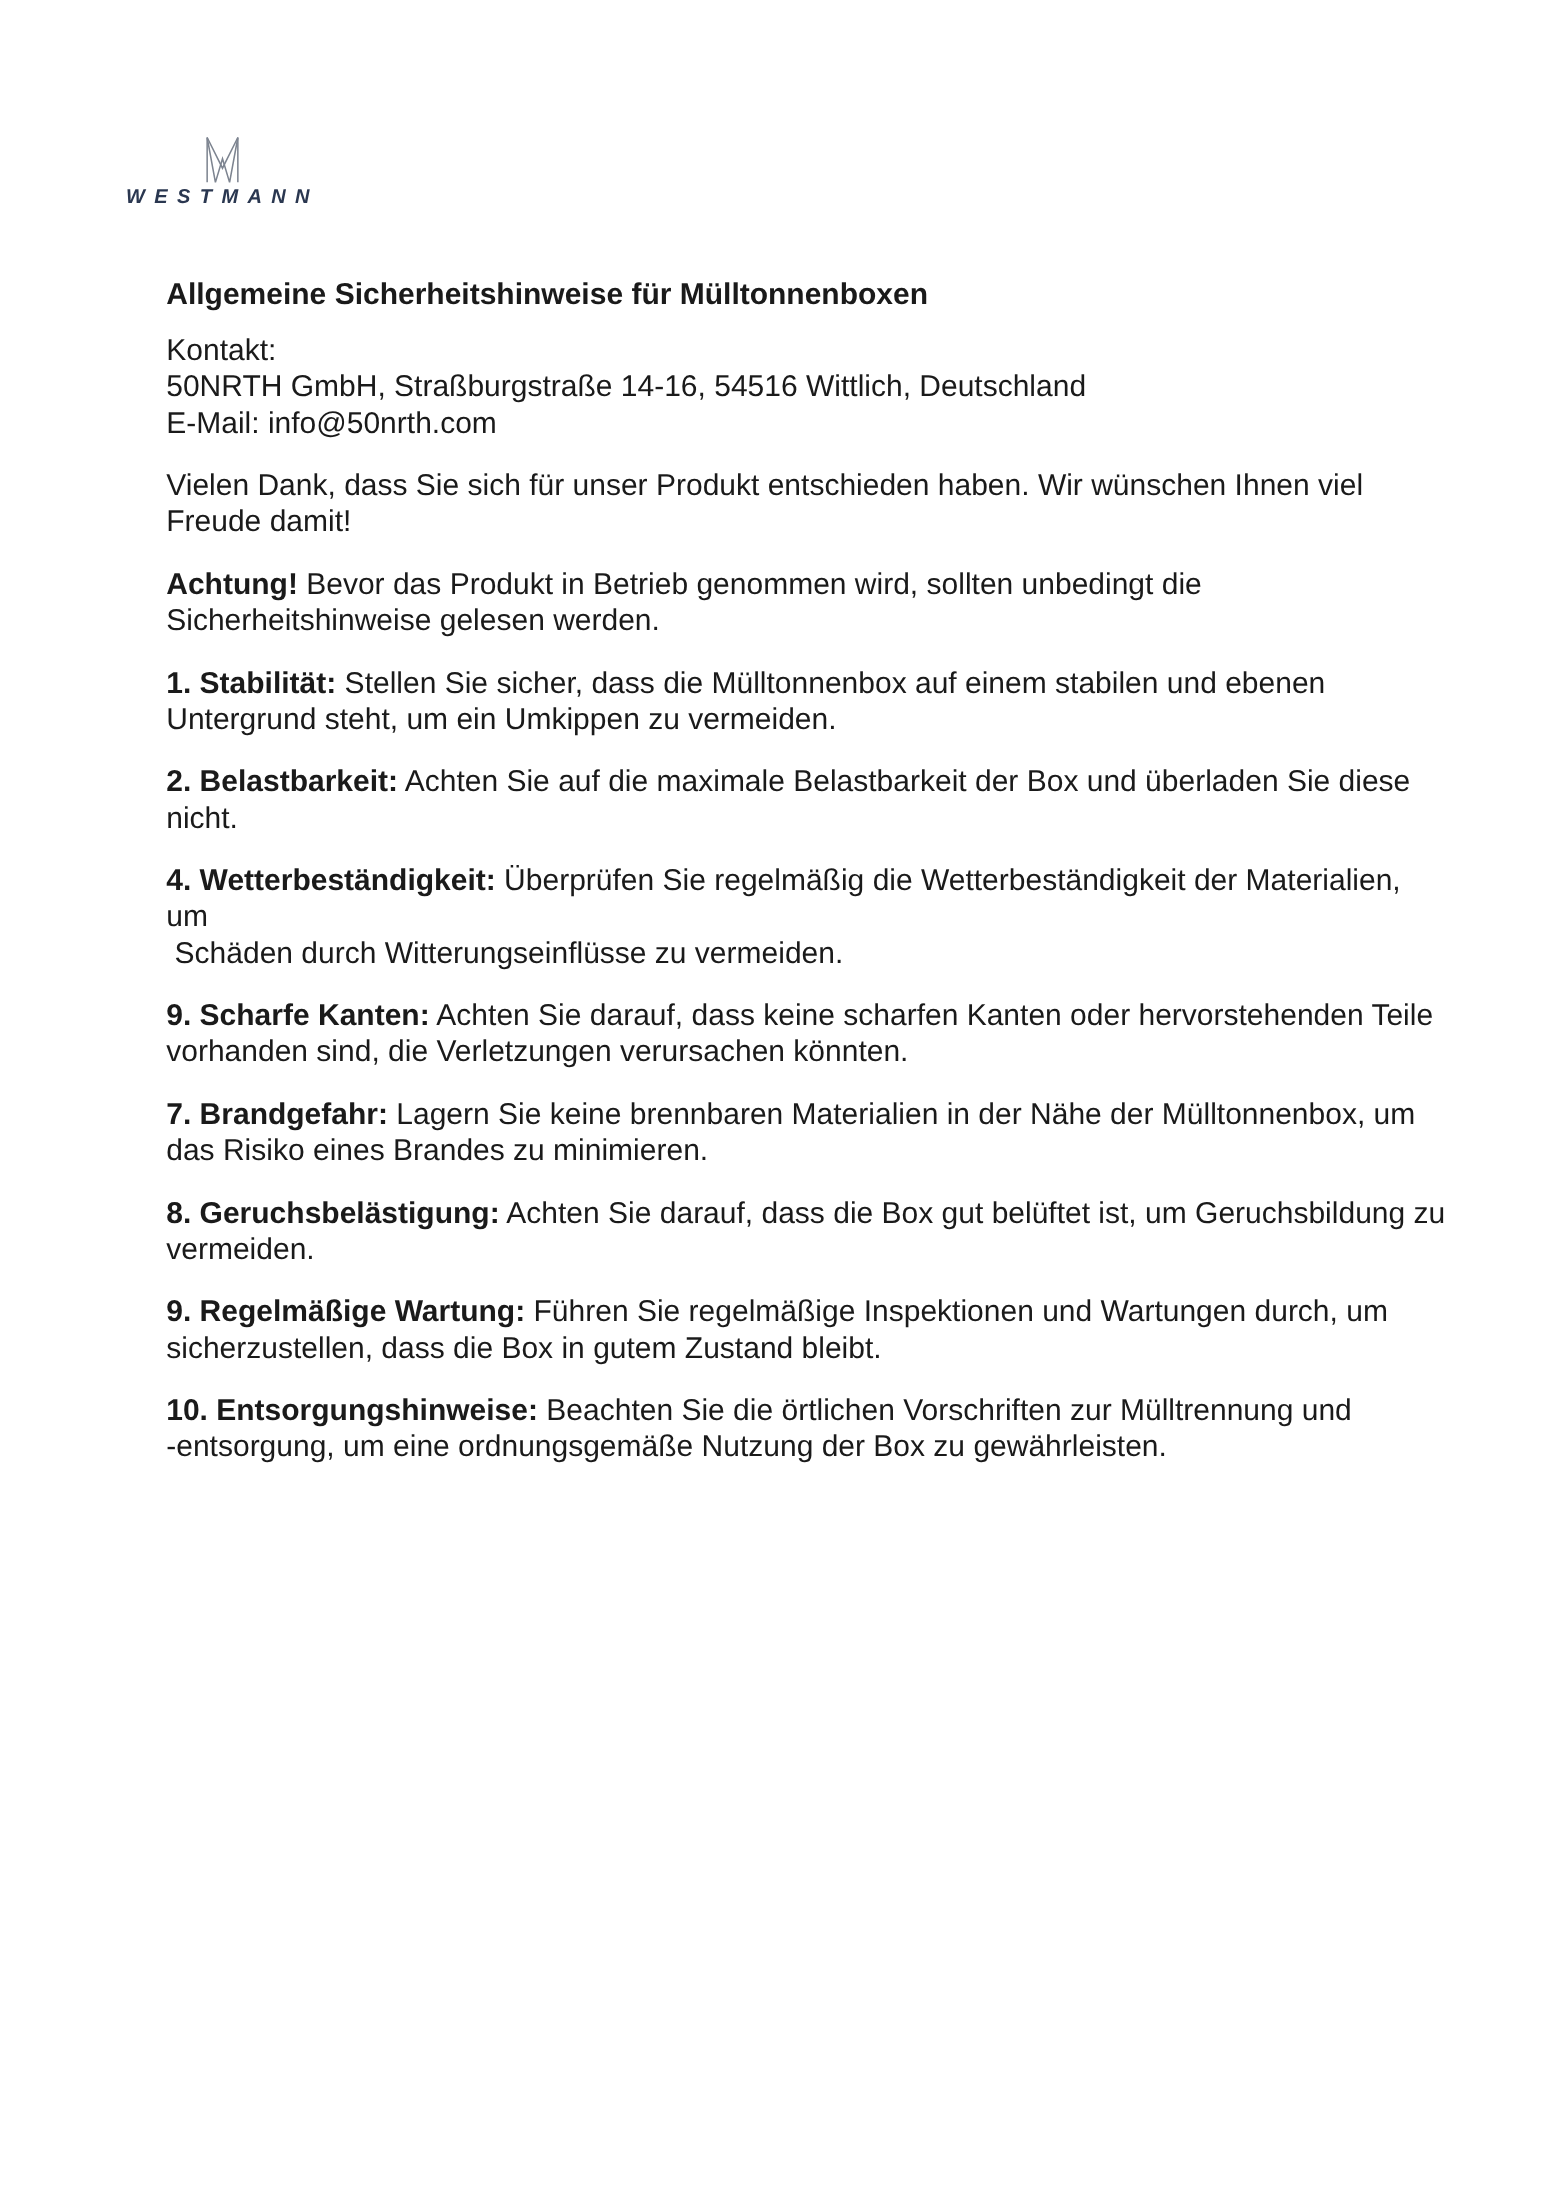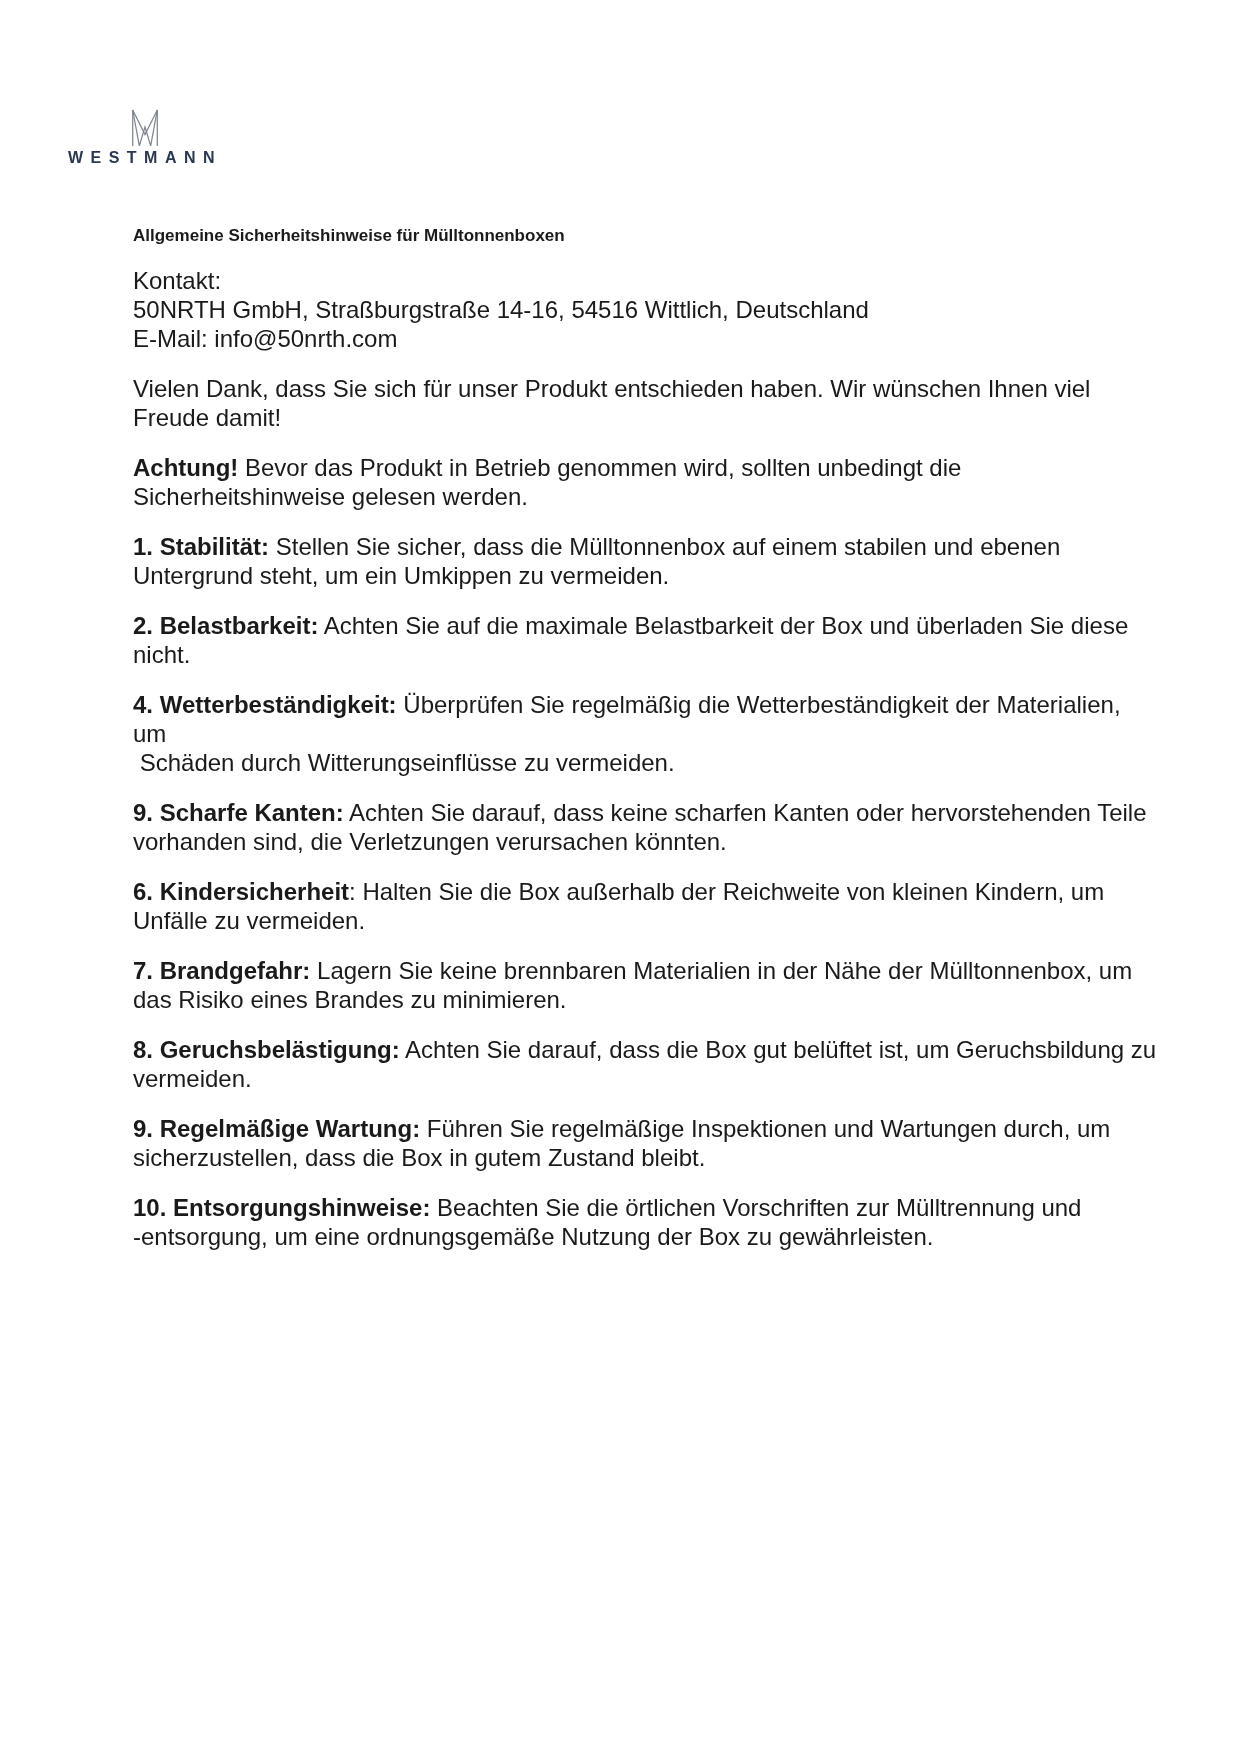--- a/index.html
+++ b/index.html
@@ -10,42 +10,43 @@
   body {
     width: 1240px;
     height: 1754px;
     font-family: "Liberation Sans", sans-serif;
     color: #1a1a1a;
     position: relative;
     overflow: hidden;
   }
   .logo-block {
     padding-top: 106px;
-    margin-left: 67px;
+    margin-left: 100px;
     width: 156px;
     text-align: center;
+    font-style: italic;
   }
   .monogram {
     display: block;
     margin: 0 auto;
   }
   .wordmark {
     margin-top: 1px;
     font-size: 16px;
     font-weight: 700;
     letter-spacing: 7.5px;
     color: #2a3750;
     white-space: nowrap;
   }
   .content {
     margin: 56px 80px 0 133px;
     max-width: 1030px;
   }
   h1.doc-title {
-    font-size: 17px;
+    font-size: 24px;
     line-height: 26px;
     font-weight: 700;
     margin: 0 0 17px 0;
     color: #1a1a1a;
   }
   p.block {
     font-size: 24px;
     line-height: 29px;
     margin: 0 0 21px 0;
   }
@@ -100,24 +101,20 @@
   <p class="block">
     <span class="line"><strong>4. Wetterbeständigkeit:</strong><span> Überprüfen Sie regelmäßig die Wetterbeständigkeit der Materialien, um</span></span>
     <span class="line"> Schäden durch Witterungseinflüsse zu vermeiden.</span>
   </p>
 
   <p class="block">
     <span class="line"><strong>9. Scharfe Kanten:</strong><span> Achten Sie darauf, dass keine scharfen Kanten oder hervorstehenden Teile</span></span>
     <span class="line">vorhanden sind, die Verletzungen verursachen könnten.</span>
   </p>
 
-  <p class="block">
-    <span class="line"><strong>6. Kindersicherheit</strong><span>: Halten Sie die Box außerhalb der Reichweite von kleinen Kindern, um</span></span>
-    <span class="line">Unfälle zu vermeiden.</span>
-  </p>
 
   <p class="block">
     <span class="line"><strong>7. Brandgefahr:</strong><span> Lagern Sie keine brennbaren Materialien in der Nähe der Mülltonnenbox, um</span></span>
     <span class="line">das Risiko eines Brandes zu minimieren.</span>
   </p>
 
   <p class="block">
     <span class="line"><strong>8. Geruchsbelästigung:</strong><span> Achten Sie darauf, dass die Box gut belüftet ist, um Geruchsbildung zu</span></span>
     <span class="line">vermeiden.</span>
   </p>

